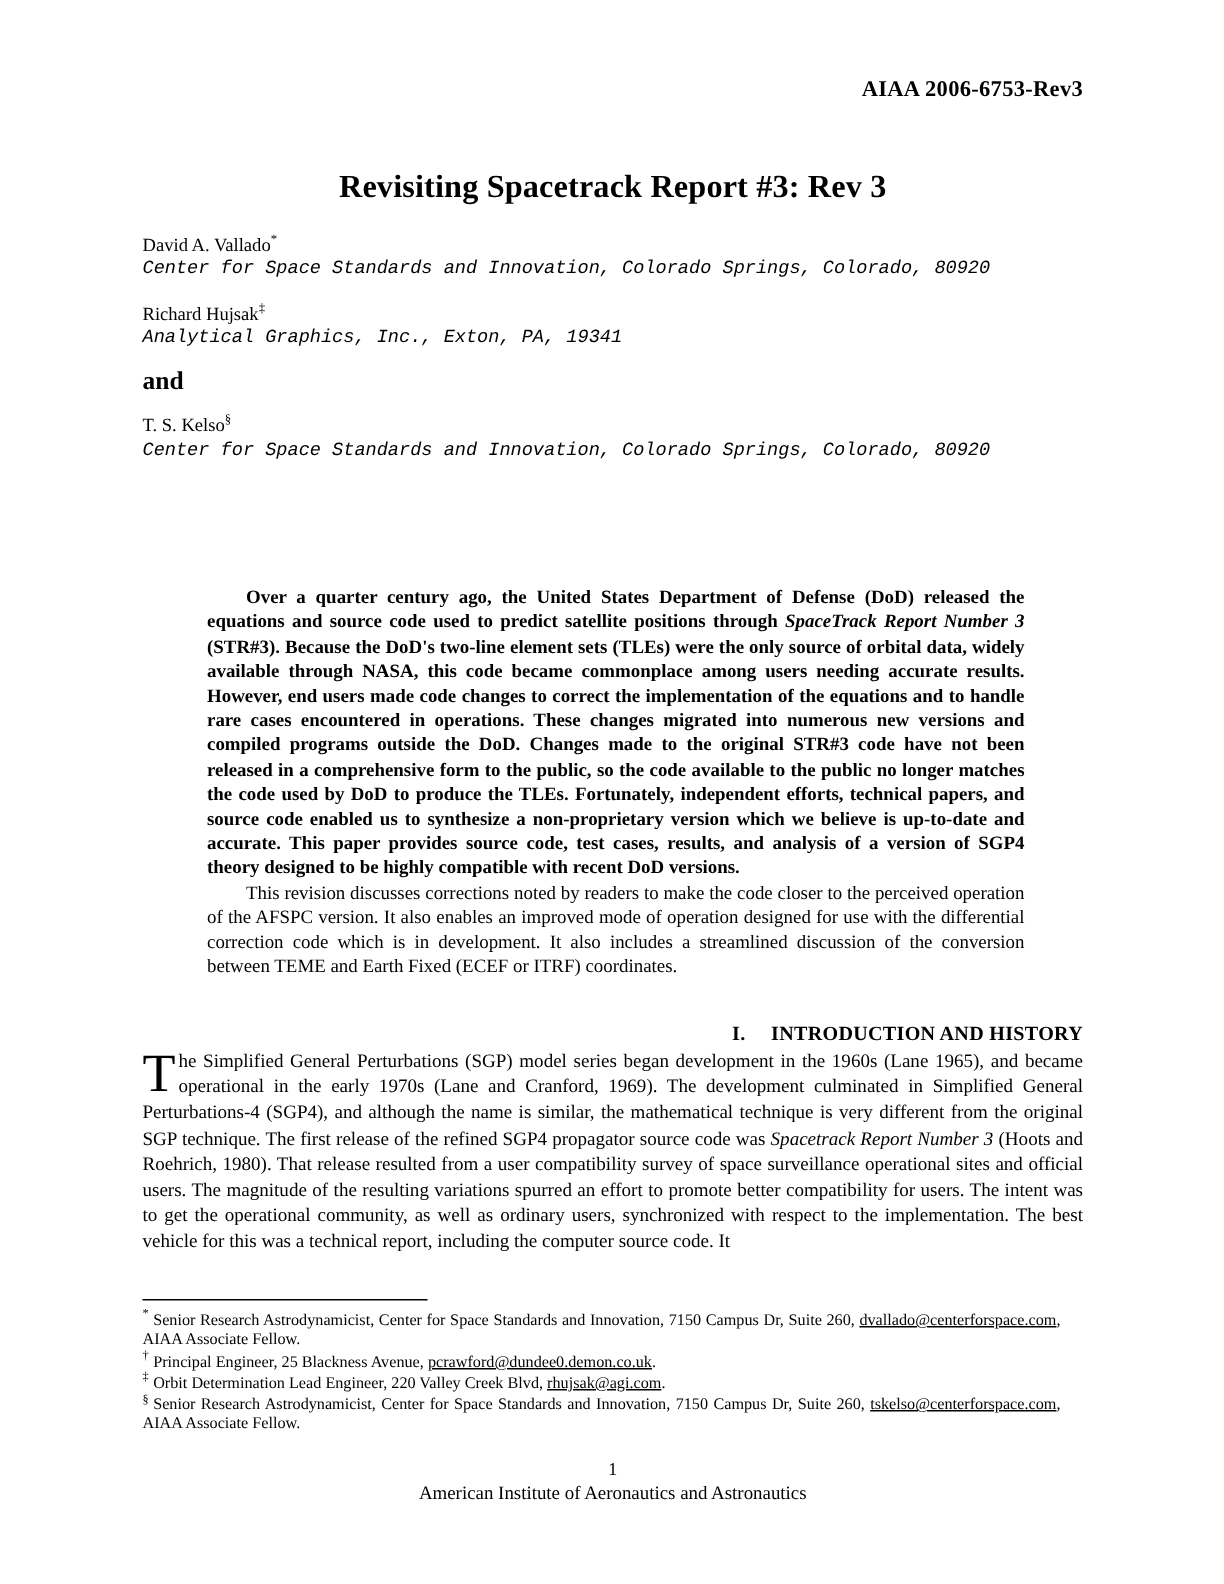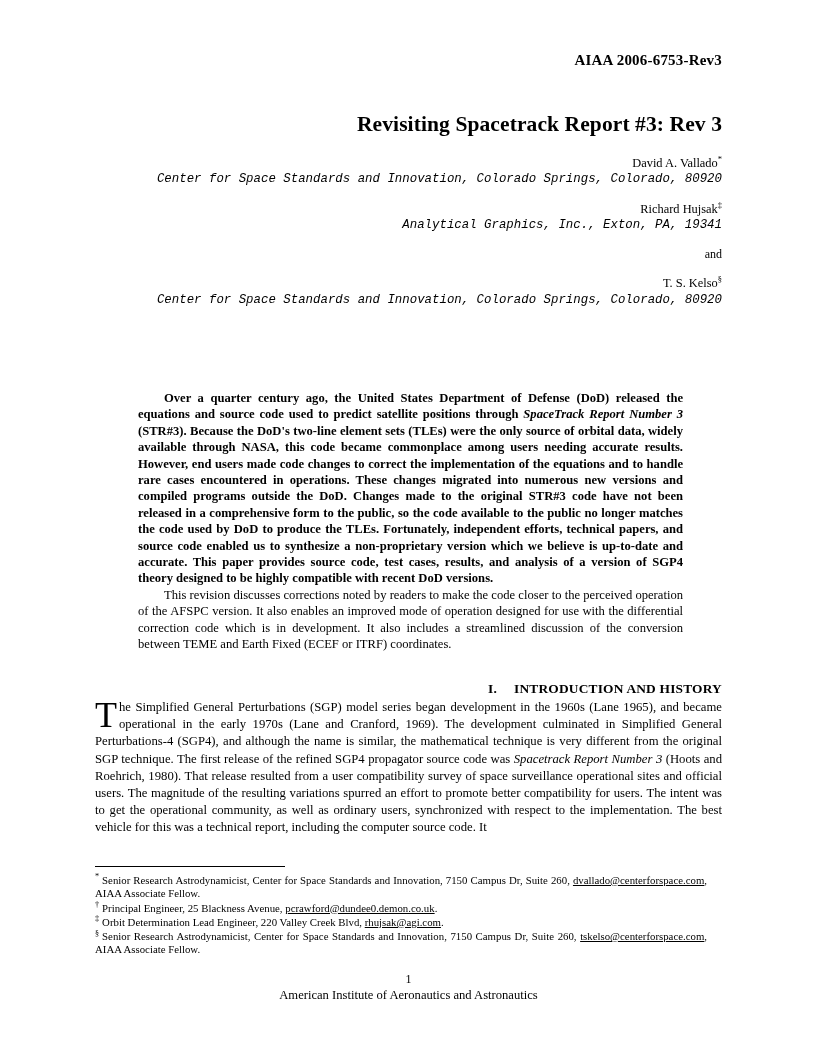--- a/index.html
+++ b/index.html
@@ -32,47 +32,48 @@
     letter-spacing: 0.2px;
     white-space: nowrap;
   }
 
   
   .doc-title {
     position: absolute;
     top: 98px;
     left: 95px;
     width: 627px;
-    text-align: right;
+    text-align: center;
     font-size: 21.5px;
     font-weight: bold;
     letter-spacing: 0.1px;
   }
 
   
   .authors {
     position: absolute;
     top: 155px;
     left: 95px;
     width: 627px;
-    text-align: right;
+    text-align: left;
     font-size: 12.4px;
     line-height: 16.3px;
   }
   .author-block { margin-bottom: 13px; }
   .author-block:last-child { margin-bottom: 0; }
   .author-affil { font-style: italic; font-family: Liberation Mono, monospace; }
   .fn-mark {
     font-size: 8.5px;
     vertical-align: super;
     line-height: 0;
   }
   .and-sep {
     margin-bottom: 13px;
-    font-size: 12px;
+    font-size: 17px;
+    font-weight: bold;
   }
 
   
   .abstract {
     position: absolute;
     top: 390px;
     left: 138px;
     width: 545px;
     font-size: 12.6px;
     line-height: 16.4px;

